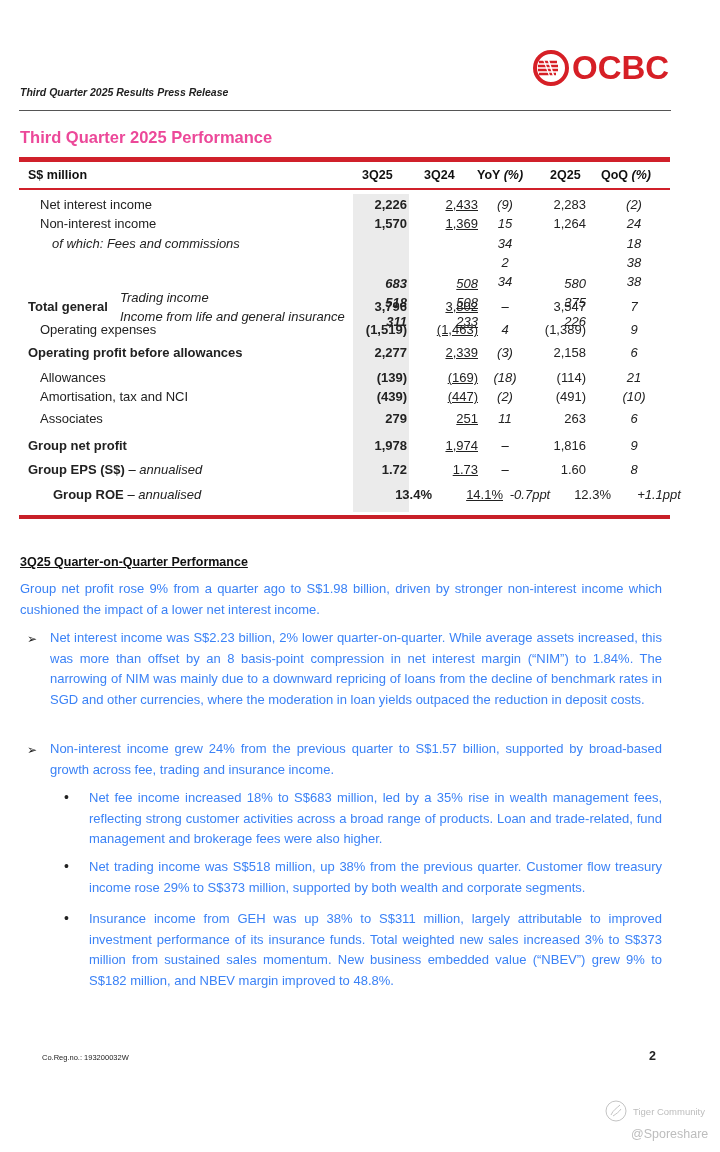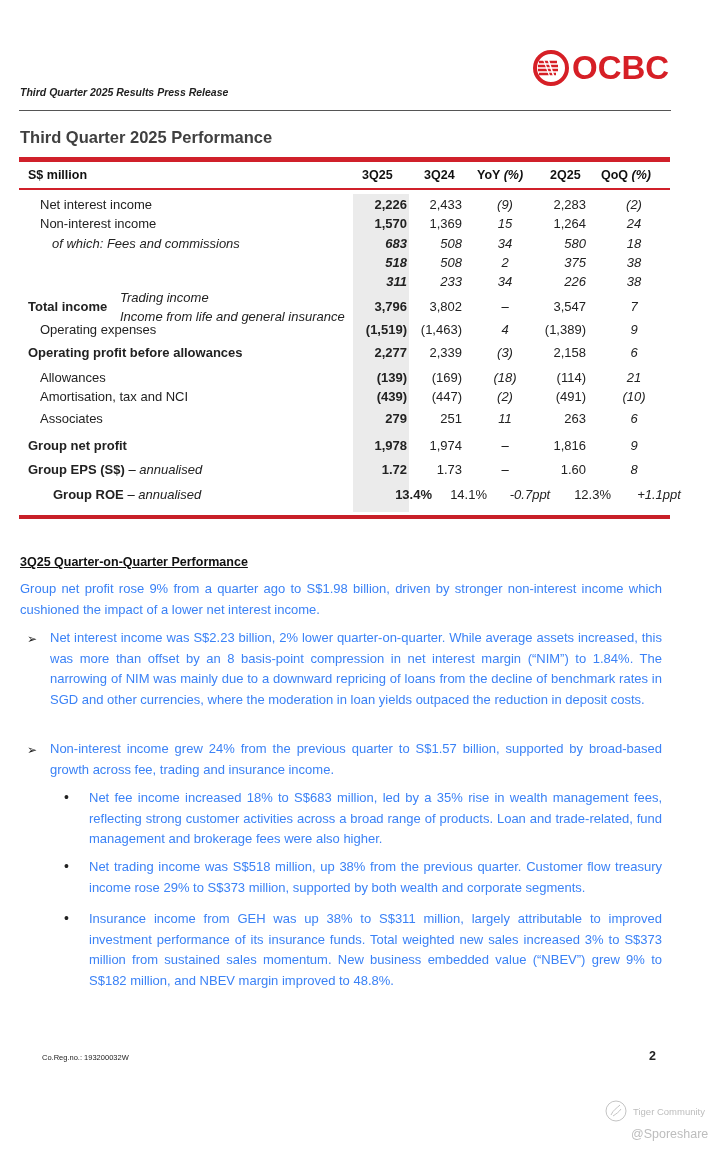--- a/index.html
+++ b/index.html
@@ -6,43 +6,43 @@
   html, body { width: 720px; height: 1152px; background: #ffffff; }
   body { position: relative; font-family: "Liberation Sans", sans-serif; color: #1a1a1a; overflow: hidden; }
 
   .logo { position: absolute; left: 533px; top: 50px; height: 36px; display: flex; align-items: center; }
   .logo-mark { width: 36px; height: 36px; }
   .logo-text { font-family: "Liberation Sans", sans-serif; font-weight: bold; color: #d61f26; font-size: 33px; letter-spacing: 0px; margin-left: 3px; line-height: 36px; }
 
   .doc-subtitle { position: absolute; left: 20px; top: 86px; font-size: 10.5px; font-weight: bold; font-style: italic; color: #222; }
   .header-rule { position: absolute; left: 19px; top: 110px; width: 652px; height: 1px; background: #555; }
 
-  .section-title { position: absolute; left: 20px; top: 128px; font-size: 16.5px; font-weight: bold; color: #404040; }
+  .section-title { position: absolute; left: 20px; top: 128px; font-size: 16.5px; font-weight: bold; color: #ec4899; }
   .red-rule-top { position: absolute; left: 19px; top: 157px; width: 651px; height: 5px; background: #d0202a; }
   .red-rule-mid { position: absolute; left: 19px; top: 188px; width: 651px; height: 2px; background: #d0202a; }
   .red-rule-bottom { position: absolute; left: 19px; top: 515px; width: 651px; height: 4px; background: #c81f28; }
 
   .shade-col { position: absolute; left: 353px; top: 194px; width: 56px; height: 318px; background: #ebebeb; }
 
   .tbl-head { position: absolute; top: 168px; left: 0; width: 720px; height: 18px; font-size: 12.5px; font-weight: bold; color: #111; }
   .tbl-head span { position: absolute; top: 0; }
 
   .row { position: absolute; left: 0; width: 720px; height: 18px; font-size: 13px; color: #222; line-height: 18px; }
   .row .lbl { position: absolute; left: 28px; white-space: nowrap; }
   .row.indent1 .lbl { left: 40px; }
   .row.indent2 .lbl { left: 52px; font-style: italic; }
   .row.indent3 .lbl { left: 120px; font-style: italic; margin-top: 35px; }
   .row.bold .lbl { font-weight: bold; }
   .row .c { position: absolute; text-align: right; white-space: nowrap; }
   .row .c1 { right: 313px; font-weight: bold; }
-  .row .c2 { right: 258px; }
+  .row .c2 { right: 242px; text-decoration: underline; }
   .row .c3 { right: 214px; font-style: italic; text-align: center; width: 50px; right: auto; left: 480px; }
   .row .c4 { right: 134px; }
   .row .c5 { left: 606px; width: 56px; text-align: center; font-style: italic; }
-  .row.it .c1, .row.it .c2, .row.it .c4 { font-style: italic; }
+  .row.it .c1, .row.it .c2, .row.it .c4 { font-style: italic; margin-top: 40px; }
   .row .lbl .it { font-style: italic; font-weight: normal; }
 
   .sub-heading { position: absolute; left: 20px; top: 555px; font-size: 12.5px; font-weight: bold; text-decoration: underline; color: #111; }
   .para { position: absolute; font-size: 13px; line-height: 20.5px; color: #3b82f6; text-align: justify; }
   .bullet-arrow { position: absolute; font-size: 12px; color: #222; }
   .bullet-dot { position: absolute; font-size: 14px; color: #222; }
 
   .footer-reg { position: absolute; left: 42px; top: 1053px; font-size: 7.5px; color: #222; }
   .page-num { position: absolute; left: 649px; top: 1049px; font-size: 12.5px; font-weight: bold; color: #222; }
 
@@ -117,21 +117,21 @@
     </div>
     <div class="row indent3 it" style="top: 273px;">
       <span class="lbl"><span>Income from life and general insurance</span></span>
       <span class="c c1">311</span>
       <span class="c c2">233</span>
       <span class="c c3">34</span>
       <span class="c c4">226</span>
       <span class="c c5">38</span>
     </div>
     <div class="row bold" style="top: 298px;">
-      <span class="lbl"><span>Total income</span></span>
+      <span class="lbl"><span>Total general</span></span>
       <span class="c c1">3,796</span>
       <span class="c c2">3,802</span>
       <span class="c c3">–</span>
       <span class="c c4">3,547</span>
       <span class="c c5">7</span>
     </div>
     <div class="row indent1" style="top: 321px;">
       <span class="lbl"><span>Operating expenses</span></span>
       <span class="c c1">(1,519)</span>
       <span class="c c2">(1,463)</span>

